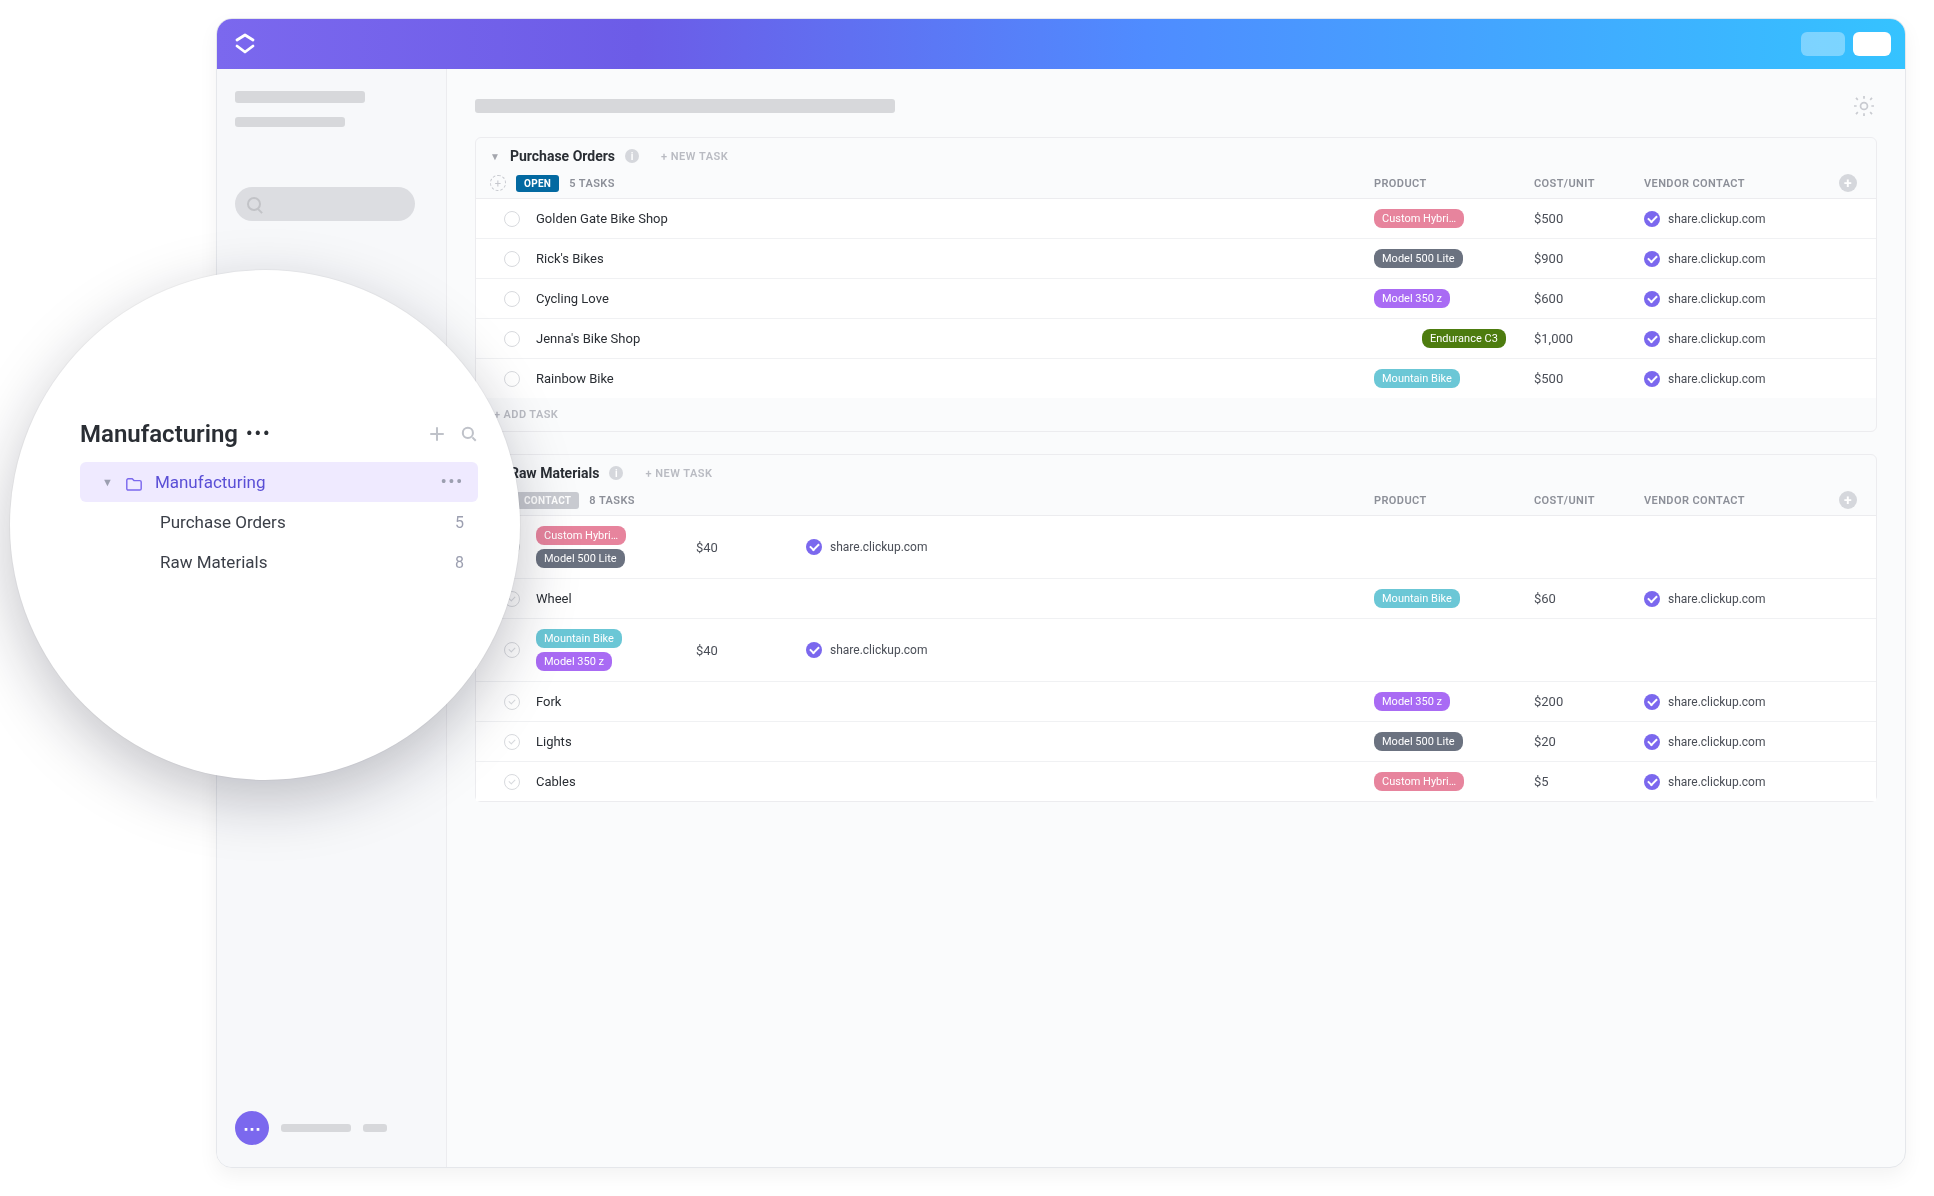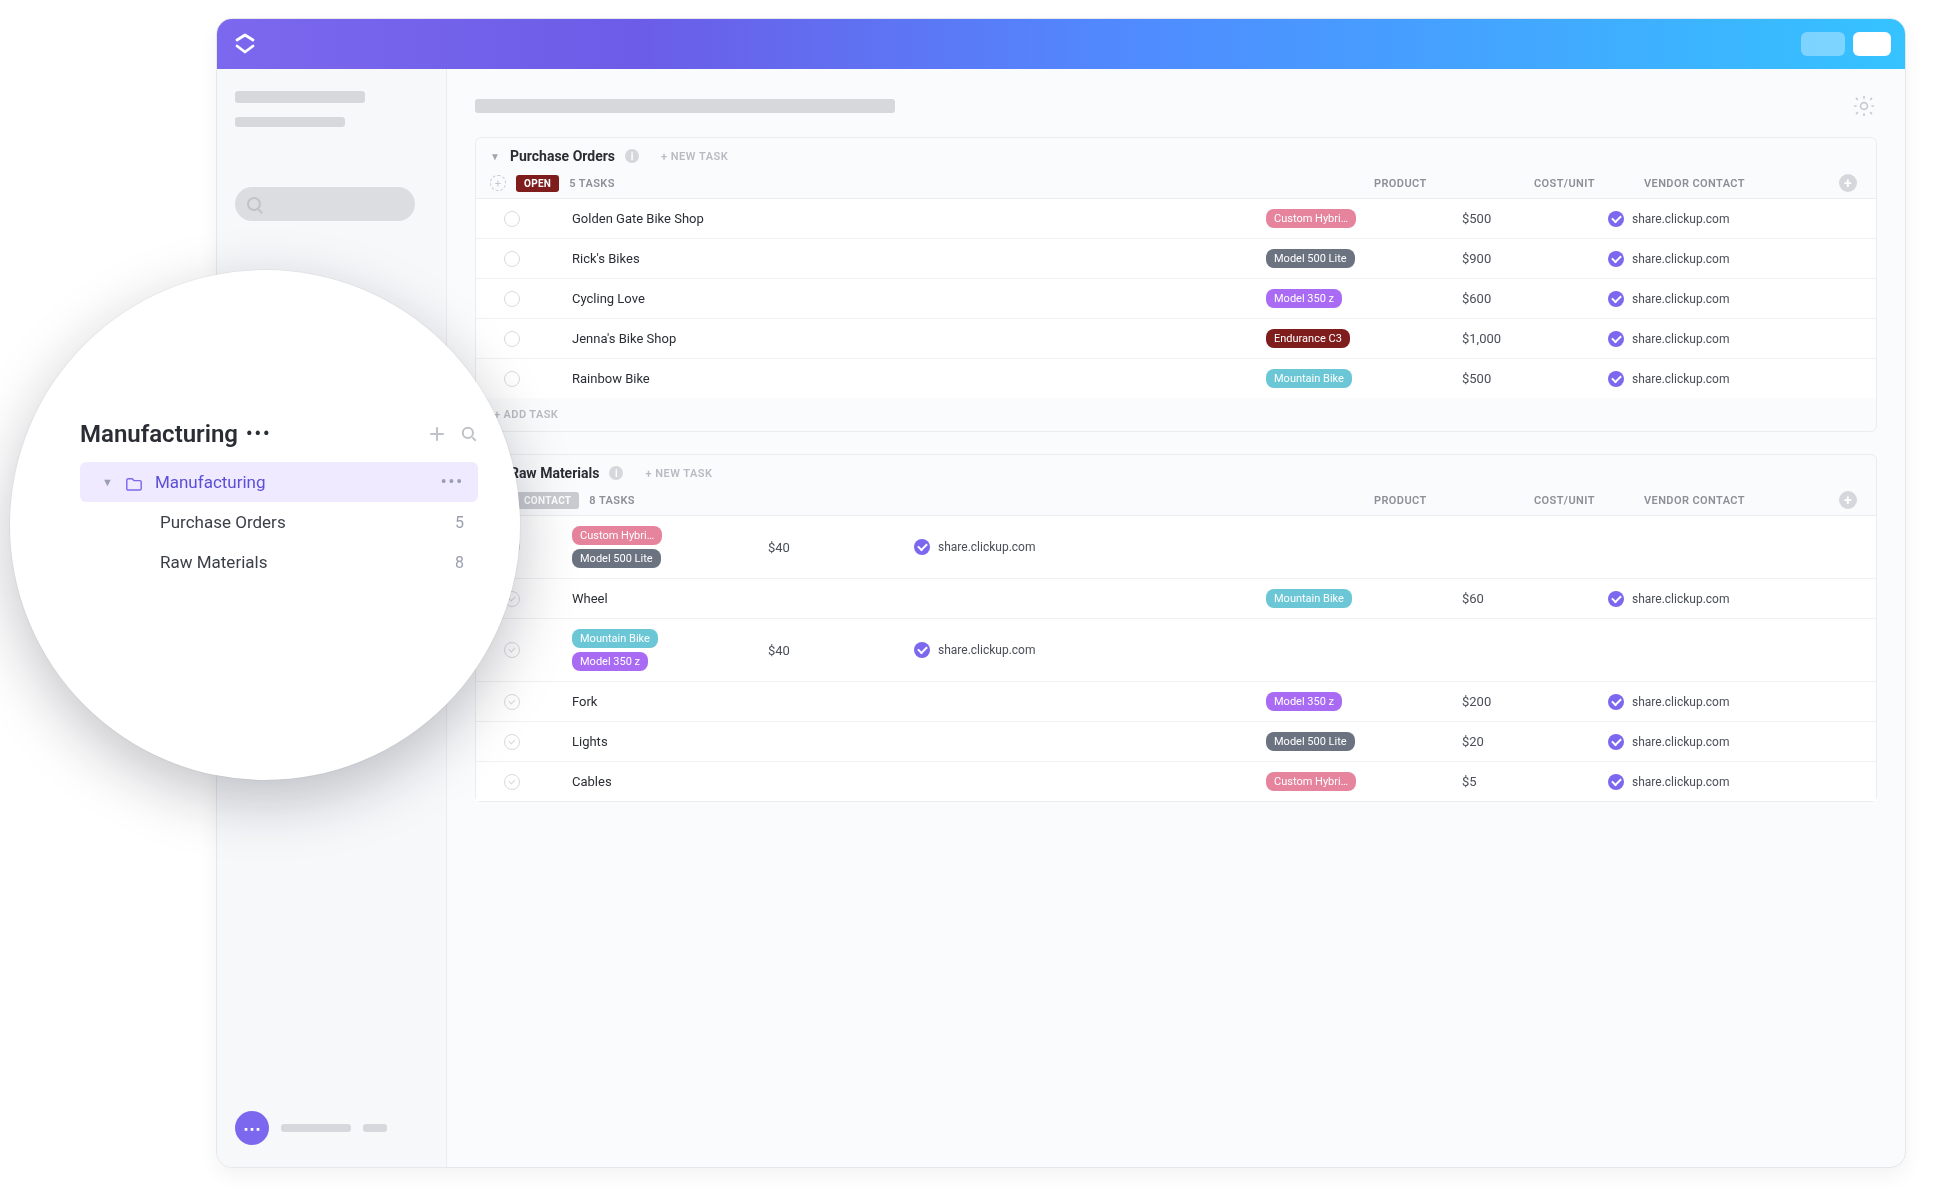--- a/index.html
+++ b/index.html
@@ -113,39 +113,39 @@
   .col-left { display:flex; align-items:center; gap:10px; flex:1; }
   .circ-plus {
     width:16px; height:16px; border:1px dashed #c6c8ce; border-radius:50%;
     color:#c6c8ce; display:flex; align-items:center; justify-content:center;
     font-size:11px; line-height:1;
   }
   .status-pill {
     padding:3px 8px; border-radius:3px; font-size:10px; font-weight:700;
     color:#fff; letter-spacing:0.3px;
   }
-  .status-open { background:#7f1d1d; }
+  .status-open { background:#0369a1; }
   .status-required { background:#c9cbd1; }
   .task-count { color:#8c8f98; font-size:11px; font-weight:600; }
   .col { text-align:left; font-weight:600; }
   .col.product { width:160px; padding-right: 6px;}
   .col.cost    { width:110px; }
   .col.vendor  { width:190px; }
   .plus-col {
     width:28px; display:flex; justify-content:center;
   }
   .plus-circ {
     width:18px; height:18px; background:#d5d7dc; border-radius:50%;
     color:#fff; display:flex; align-items:center; justify-content:center; font-size:14px; font-weight:700;
   }
 
   .rows { background:#fff; border-top:1px solid #ececef; }
   .row {
     display:flex; align-items:center; padding:10px 14px; border-bottom:1px solid #f0f1f3;
-    font-size:13px; color:#2a2e34;gap:36px;
+    font-size:13px; color:#2a2e34;
   }
   .row:last-child { border-bottom:none; }
   .row .check {
     width:16px; height:16px; border:1.5px solid #d8dade; border-radius:50%;
     margin-right:16px; margin-left: 14px; position:relative; flex:none;
   }
   .row .check.tick::after {
     content:""; position:absolute; left:4px; top:4px; width:5px; height:3px;
     border-left:1.5px solid #d8dade; border-bottom:1.5px solid #d8dade;
     transform: rotate(-45deg);
@@ -308,21 +308,21 @@
               <div class="vendor-cell">
                 <span class="vendor-icon"></span>
                 <span>share.clickup.com</span>
               </div>
               <div class="tail"></div>
             </div>
             <div class="row">
               <span class="check"></span>
               <div class="name">Jenna's Bike Shop</div>
               <div class="product-cell">
-                <span class="tag" style="background: #7f1d1d;">Endurance C3</span>
+                <span class="tag" style="background: #4d7c0f; margin-left: 48px;">Endurance C3</span>
               </div>
               <div class="cost-cell">$1,000</div>
               <div class="vendor-cell">
                 <span class="vendor-icon"></span>
                 <span>share.clickup.com</span>
               </div>
               <div class="tail"></div>
             </div>
             <div class="row">
               <span class="check"></span>

